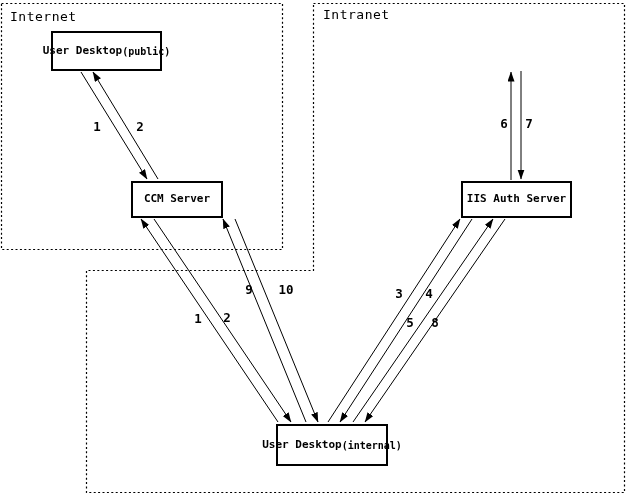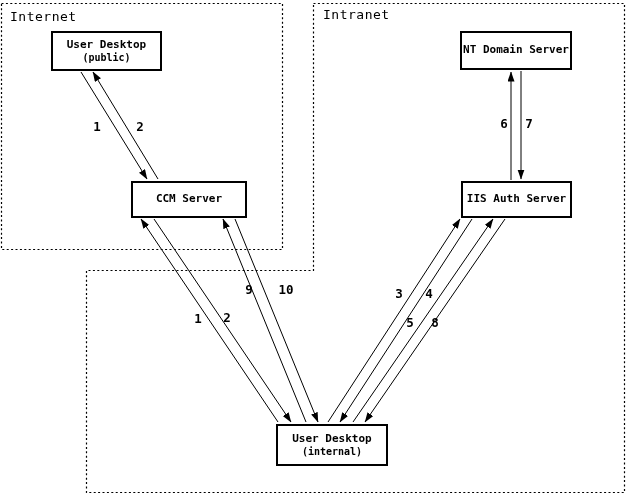--- a/index.html
+++ b/index.html
@@ -46,21 +46,21 @@
     color: #000000;
     white-space: nowrap;
     letter-spacing: 0.5px;
   }
   .node {
     position: absolute;
     box-sizing: border-box;
     border: 2px solid #000000;
     background: #ffffff;
     display: flex;
-    flex-direction: column;
+    flex-direction: row;
     align-items: center;
     justify-content: center;
     text-align: center;
   }
   .node-label {
     font-size: 11px;
     font-weight: bold;
     color: #000000;
     white-space: nowrap;
     line-height: 1.15;
@@ -116,25 +116,22 @@
         <text x="435" y="326.5" text-anchor="middle" class="arrow-num">8</text>
       </g>
   </svg>
 
 <div class="zone-label" style="left: 10px; top: 9px;">Internet</div>
     <div class="zone-label" style="left: 323px; top: 7px;">Intranet</div>
     <div class="node" style="left: 51px; top: 31px; width: 111px; height: 40px;">
       <div class="node-label">User Desktop</div>
       <div class="node-sublabel">(public)</div>
     </div>
-    <div class="node" style="left: 131px; top: 181px; width: 116px; height: 37px;">
+    <div class="node" style="left: 131px; top: 181px; width: 92px; height: 37px;">
       <div class="node-label">CCM Server</div>
-    </div>
-    <div class="node" style="left: 460px; top: 31px; width: 112px; height: 39px;">
-      <div class="node-label">NT Domain Server</div>
     </div>
     <div class="node" style="left: 461px; top: 181px; width: 111px; height: 37px;">
       <div class="node-label">IIS Auth Server</div>
     </div>
     <div class="node" style="left: 276px; top: 424px; width: 112px; height: 42px;">
       <div class="node-label">User Desktop</div>
       <div class="node-sublabel">(internal)</div>
     </div>
   </div>
 

